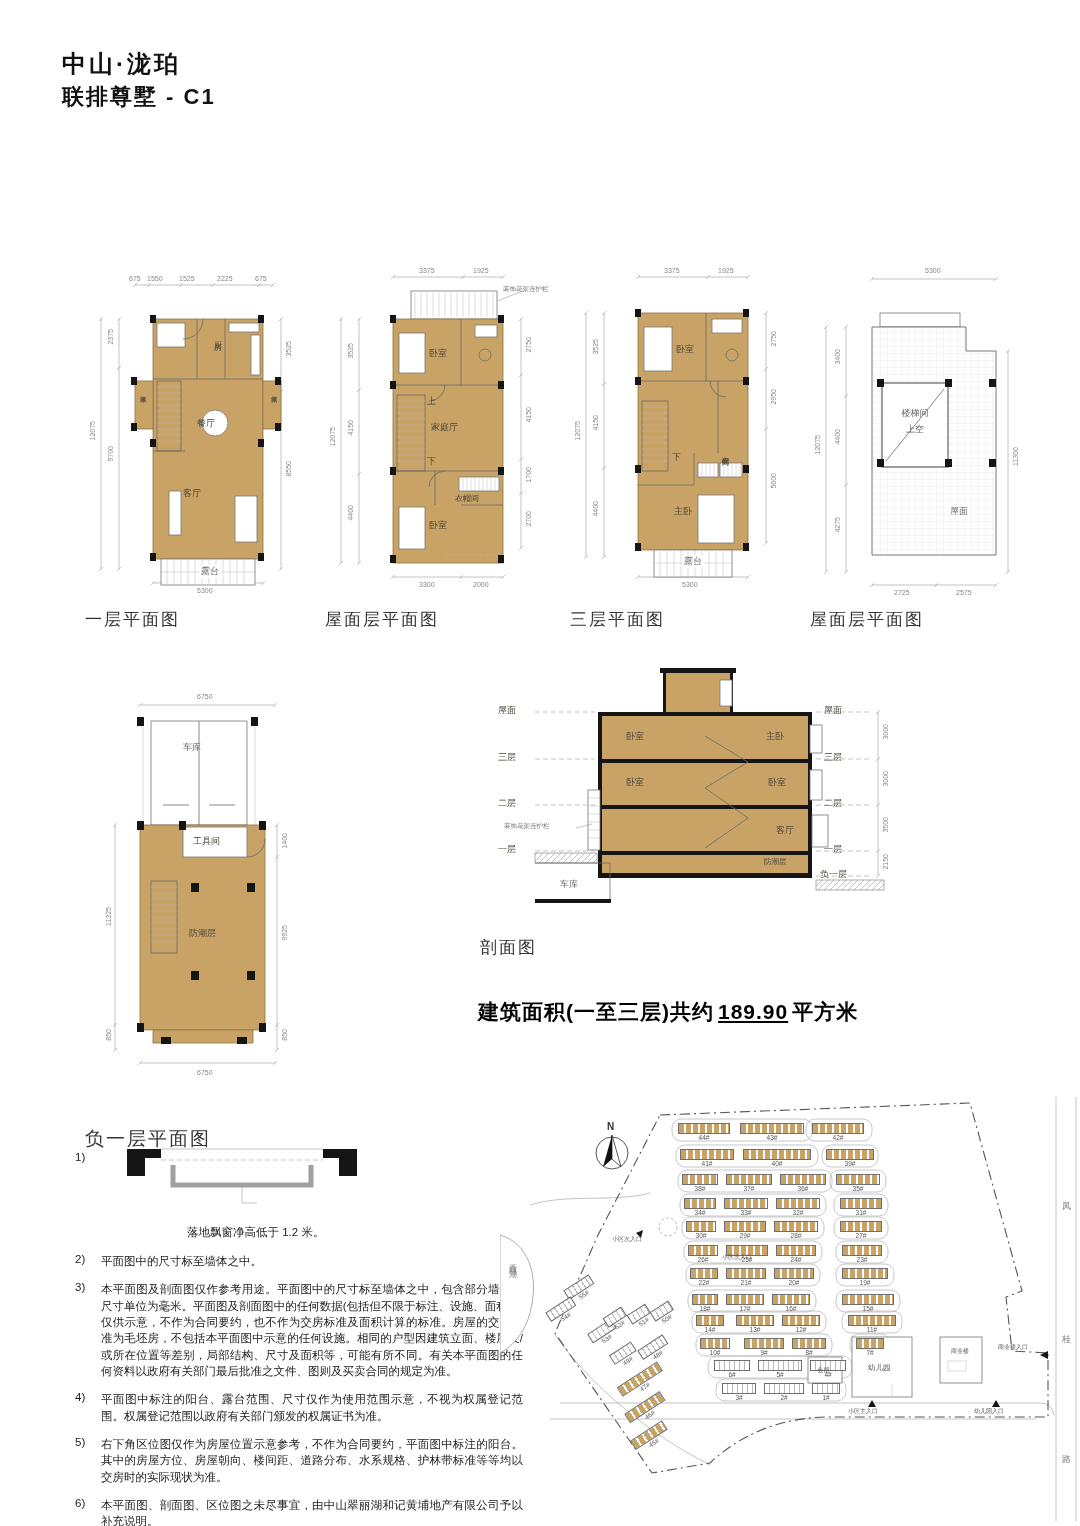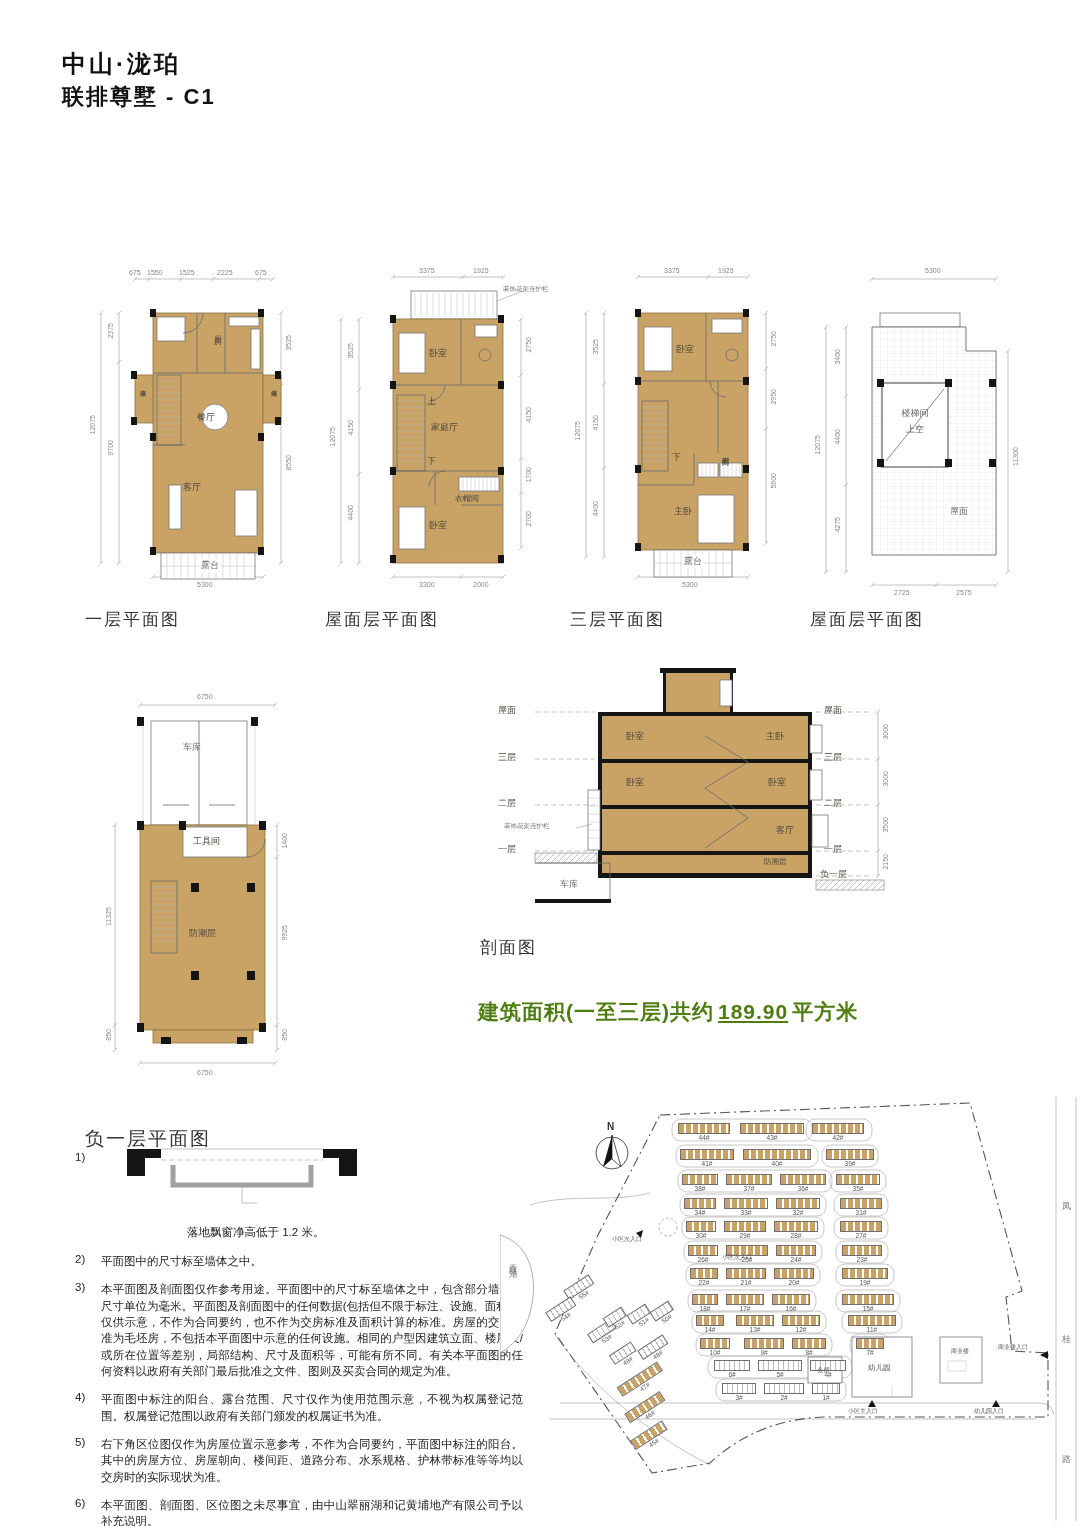--- a/index.html
+++ b/index.html
@@ -11,21 +11,21 @@
   .plan{position:absolute;}
   .plan svg{position:absolute;left:0;top:0;}
   .planlabel{position:absolute;text-align:left;font-size:17px;color:#333;letter-spacing:2px;}
   .dimt{position:absolute;font-size:7px;color:#888;white-space:nowrap;}
   .vdim{position:absolute;font-size:7px;color:#888;writing-mode:vertical-rl;transform:rotate(180deg);white-space:nowrap;}
   .rlab{position:absolute;font-size:9px;color:#4a4538;white-space:nowrap;}
   .rlab.onwhite{color:#666;}
   .vlab{position:absolute;font-size:8px;color:#4a4538;writing-mode:vertical-rl;letter-spacing:1px;white-space:nowrap;}
   .tiny{font-size:6px;}
   .callout{position:absolute;font-size:6.5px;color:#777;white-space:nowrap;}
-  .arealine{position:absolute;font-size:21px;font-weight:600;color:#4d7c0f;letter-spacing:1px;}
+  .arealine{position:absolute;font-size:21px;font-weight:600;color:#000000;letter-spacing:1px;}
   .arealine .val{text-decoration:underline;padding:0 4px;}
   .notes{position:absolute;width:448px;}
   .notes h3{margin:0 0 10px 0;font-size:15px;font-weight:bold;color:#111;letter-spacing:2px;}
   .note1{position:relative;height:108px;}
   .note1 .num{position:absolute;left:0;top:6px;font-size:11.5px;color:#222;}
   .note1 svg{position:absolute;left:32px;top:0;}
   .note1 .cap{position:absolute;left:112px;top:80px;font-size:11.5px;color:#222;}
   .note-item{display:flex;gap:6px;margin-bottom:12px;}
   .note-num{flex:0 0 20px;font-size:11.5px;color:#222;}
   .note-text{flex:1;margin:0;font-size:11.5px;line-height:1.42;color:#222;text-align:justify;}
@@ -49,21 +49,21 @@
   svg .blk{fill:#151515;stroke:none;}
 </style>
 </head>
 <body>
 
 <div id="page">
 
   <div class="abs title1" style="left:62px;top:48px;">中山·泷珀</div>
   <div class="abs title2" style="left:62px;top:82px;">联排尊墅 - C1</div>
 
-  <div class="plan" style="left:85px;top:255px;width:220px;height:345px;">
+  <div class="plan" style="left:85px;top:261px;width:220px;height:345px;">
     <svg width="220" height="345" viewBox="0 0 220 345">
       <line class="dim" x1="50" y1="24" x2="188" y2="24"></line>
       <path class="dim" d="M48 26L52 22M62 26L66 22M94 26L98 22M126 26L130 22M172 26L176 22M186 26L190 22"></path>
       <line class="dim" x1="16" y1="58" x2="16" y2="308"></line>
         <path class="dim" d="M14 60L18 56M14 310L18 306"></path>
       <line class="dim" x1="34" y1="58" x2="34" y2="308"></line>
         <path class="dim" d="M32 60L36 56M32 109L36 105M32 310L36 306"></path>
       <line class="dim" x1="196" y1="58" x2="196" y2="308"></line>
         <path class="dim" d="M194 60L198 56M194 133L198 129M194 310L198 306"></path>
       <line class="dim" x1="68" y1="322" x2="178" y2="322"></line>

